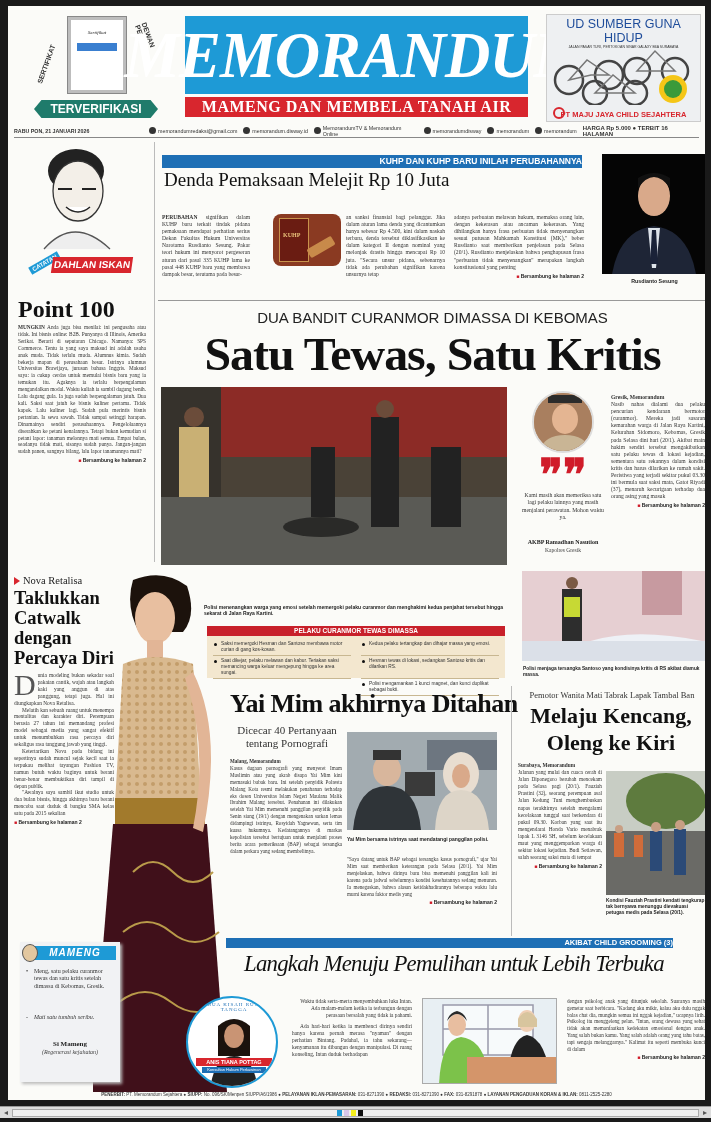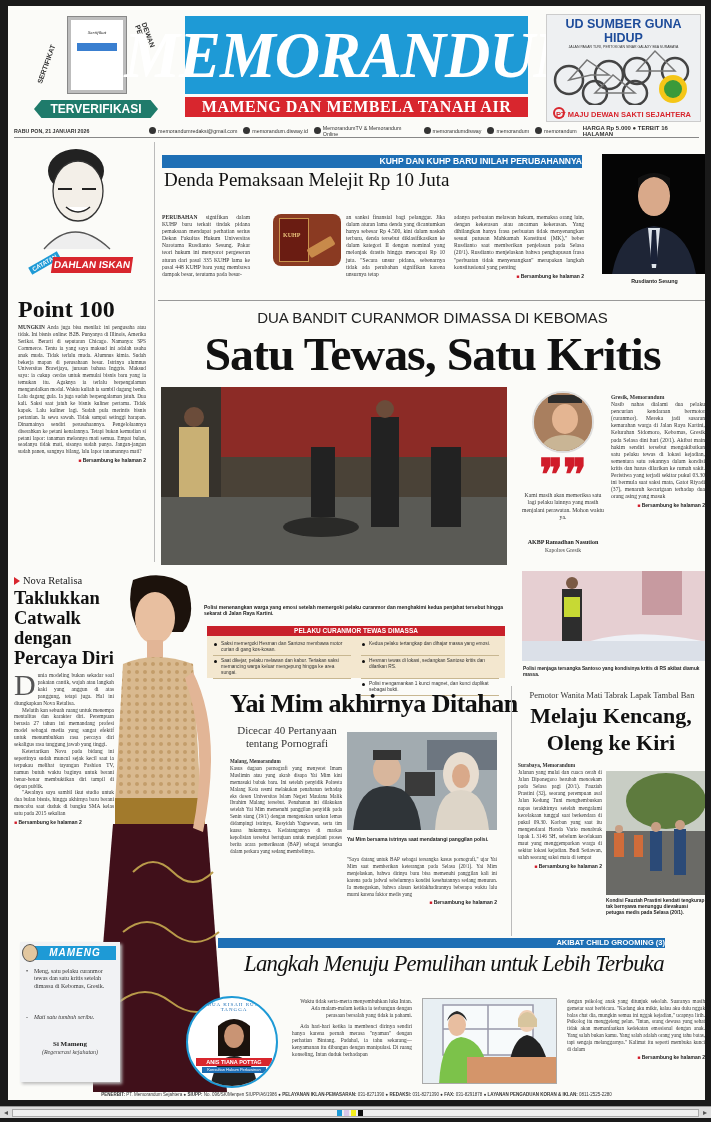--- a/index.html
+++ b/index.html
@@ -20,21 +20,21 @@
 .cert .doc .t{font-size:5px;font-style:italic;text-align:center;margin-top:10px}
 .cert .doc .b{margin:8px 6px 0;height:8px;background:#3a7fd0}
 .cert .arcL,.cert .arcR{position:absolute;top:22px;font-family:"Liberation Sans",sans-serif;font-size:7px;font-weight:bold;color:#333}
 .cert .arcL{left:6px;transform:rotate(-70deg);transform-origin:left top;top:70px}
 .cert .arcR{left:100px;transform:rotate(70deg);top:20px}
 .cert .ribbon{position:absolute;left:4px;top:88px;width:124px;height:18px;background:#1f7b6b;color:#fff;font-family:"Liberation Sans",sans-serif;font-weight:bold;font-size:12px;text-align:center;line-height:18px;clip-path:polygon(6% 0,94% 0,100% 50%,94% 100%,6% 100%,0 50%)}
 .mast{left:177px;top:10px;width:343px;height:78px;background:#1e9ad6;display:flex;align-items:center;justify-content:center}
 .mast span{font-family:"Liberation Serif",serif;font-style:italic;font-weight:bold;color:#fff;font-size:66px;letter-spacing:-1px;transform:scaleX(.95)}
 .tag{left:177px;top:91px;width:343px;height:20px;background:#d8262e;color:#fff;font-family:"Liberation Serif",serif;font-weight:bold;font-size:16px;text-align:center;line-height:20px;letter-spacing:.5px}
 .ad{left:538px;top:8px;width:155px;height:108px;background:#eef0f2;border:1px solid #ccc}
-.ad .h{font-family:"Liberation Sans",sans-serif;font-weight:bold;color:#1e4c9a;font-size:12.5px;text-align:center;margin-top:2px}
+.ad .h{font-family:"Liberation Sans",sans-serif;font-weight:normal;color:#1e4c9a;font-size:12.5px;text-align:center;margin-top:2px}
 .ad .s{font-family:"Liberation Sans",sans-serif;font-size:3.5px;text-align:center;color:#333}
 .ad .f{position:absolute;bottom:2px;left:0;right:0;font-family:"Liberation Sans",sans-serif;font-weight:bold;color:#d8262e;font-size:7.5px;text-align:center}
 .infobar{left:6px;top:119px;width:685px;height:11px;font-family:"Liberation Sans",sans-serif;font-size:5.3px;display:flex;align-items:center;gap:6px;color:#333}
 .infobar .date{font-weight:bold;width:130px}
 .infobar .s{display:flex;align-items:center;gap:2px}
 .infobar .ic{width:7px;height:7px;border-radius:50%;background:#333;display:inline-block}
 .infobar .price{margin-left:auto;font-weight:bold;font-size:6px}
 
 .kbar{background:#1e6fb5;color:#fff;font-family:"Liberation Sans",sans-serif;font-weight:bold;text-align:right}
 .rbar{background:#c8202a;color:#fff;font-family:"Liberation Sans",sans-serif;font-weight:bold;text-align:center}
@@ -84,21 +84,21 @@
       </g>
       <g stroke="#777" stroke-width="1.5" fill="none">
         <path d="M22 45 L40 25 L62 40 L44 40 Z"></path>
         <path d="M48 58 L66 40 L88 58 L68 58 Z"></path>
         <path d="M90 36 L108 16 L128 36 L106 36 Z"></path>
       </g>
       <circle cx="126" cy="54" r="14" fill="#f5c617"></circle>
       <circle cx="126" cy="54" r="9" fill="#3a9a3a"></circle>
     </svg>
     <div style="position:absolute;left:6px;bottom:2px;width:12px;height:12px;border-radius:50%;border:2px solid #d8262e"></div>
-    <div class="f">PT MAJU DEWAN SAKTI SEJAHTERA</div>
+    <div class="f">PT MAJU JAYA CHILD SEJAHTERA</div>
   </div>
 
   <div class="abs infobar">
     <span class="date">RABU PON, 21 JANUARI 2026</span>
     <span class="s">
         <i class="ic"></i>
         <span>memorandumredaksi@gmail.com</span>
       </span>
     <span class="s">
         <i class="ic"></i>
@@ -338,21 +338,21 @@
     <div style="position:absolute;left:6px;top:26px;width:90px;font-family:'Liberation Serif',serif;font-size:6px;line-height:7.4px;color:#333;padding-left:8px">
       <span style="position:absolute;left:0">•</span><span>Meng, satu pelaku curanmor tewas dan satu kritis setelah dimassa di Kebomas, Gresik.</span>
     </div>
     <div style="position:absolute;left:6px;top:72px;width:90px;font-family:'Liberation Serif',serif;font-style:italic;font-size:6px;line-height:7.4px;color:#333;padding-left:8px">
       <span style="position:absolute;left:0">-</span><span>Mati satu tumbuh seribu.</span>
     </div>
     <div style="position:absolute;left:0;top:98px;width:100px;text-align:center;font-family:'Liberation Serif',serif;font-weight:bold;font-size:7px">Si Mameng</div>
     <div style="position:absolute;left:0;top:107px;width:100px;text-align:center;font-family:'Liberation Serif',serif;font-style:italic;font-size:6px;color:#444">(Regenerasi kejahatan)</div>
   </div>
 
-  <div class="abs kbar" style="left:210px;top:932px;width:447px;height:10px;font-size:7.5px;line-height:10px">AKIBAT CHILD GROOMING (3)</div>
+  <div class="abs kbar" style="left:218px;top:932px;width:447px;height:10px;font-size:7.5px;line-height:10px">AKIBAT CHILD GROOMING (3)</div>
   <div class="abs" style="left:236px;top:944px;width:462px;font-family:'Liberation Serif',serif;font-style:italic;font-size:24px;color:#111;white-space:nowrap;letter-spacing:-.8px;transform:scaleX(.95);transform-origin:left">Langkah Menuju Pemulihan untuk Lebih Terbuka</div>
 
   <div class="abs" style="left:178px;top:990px;width:92px;height:92px;border-radius:50%;border:2px solid #1e9ad6;background:#fff;overflow:hidden">
     <div style="position:absolute;left:0;top:4px;width:92px;text-align:center;font-family:'Liberation Serif',serif;font-size:5px;color:#1e6fb5;letter-spacing:1px">SEMUA KISAH RUMAH TANGGA</div>
     <svg width="92" height="92" viewBox="0 0 92 92" style="position:absolute;left:0;top:0">
       <path d="M30 28 q16 -14 32 0 v30 h-32z" fill="#1b120d"></path>
       <ellipse cx="46" cy="38" rx="10" ry="12" fill="#c99474"></ellipse>
       <path d="M22 92 q4 -34 24 -34 q20 0 24 34z" fill="#222"></path>
     </svg>
     <div style="position:absolute;left:8px;top:60px;width:76px;background:#d8262e;color:#fff;font-family:'Liberation Sans',sans-serif;font-weight:bold;font-size:5.5px;text-align:center;line-height:8px">ANIS TIANA POTTAG</div>

